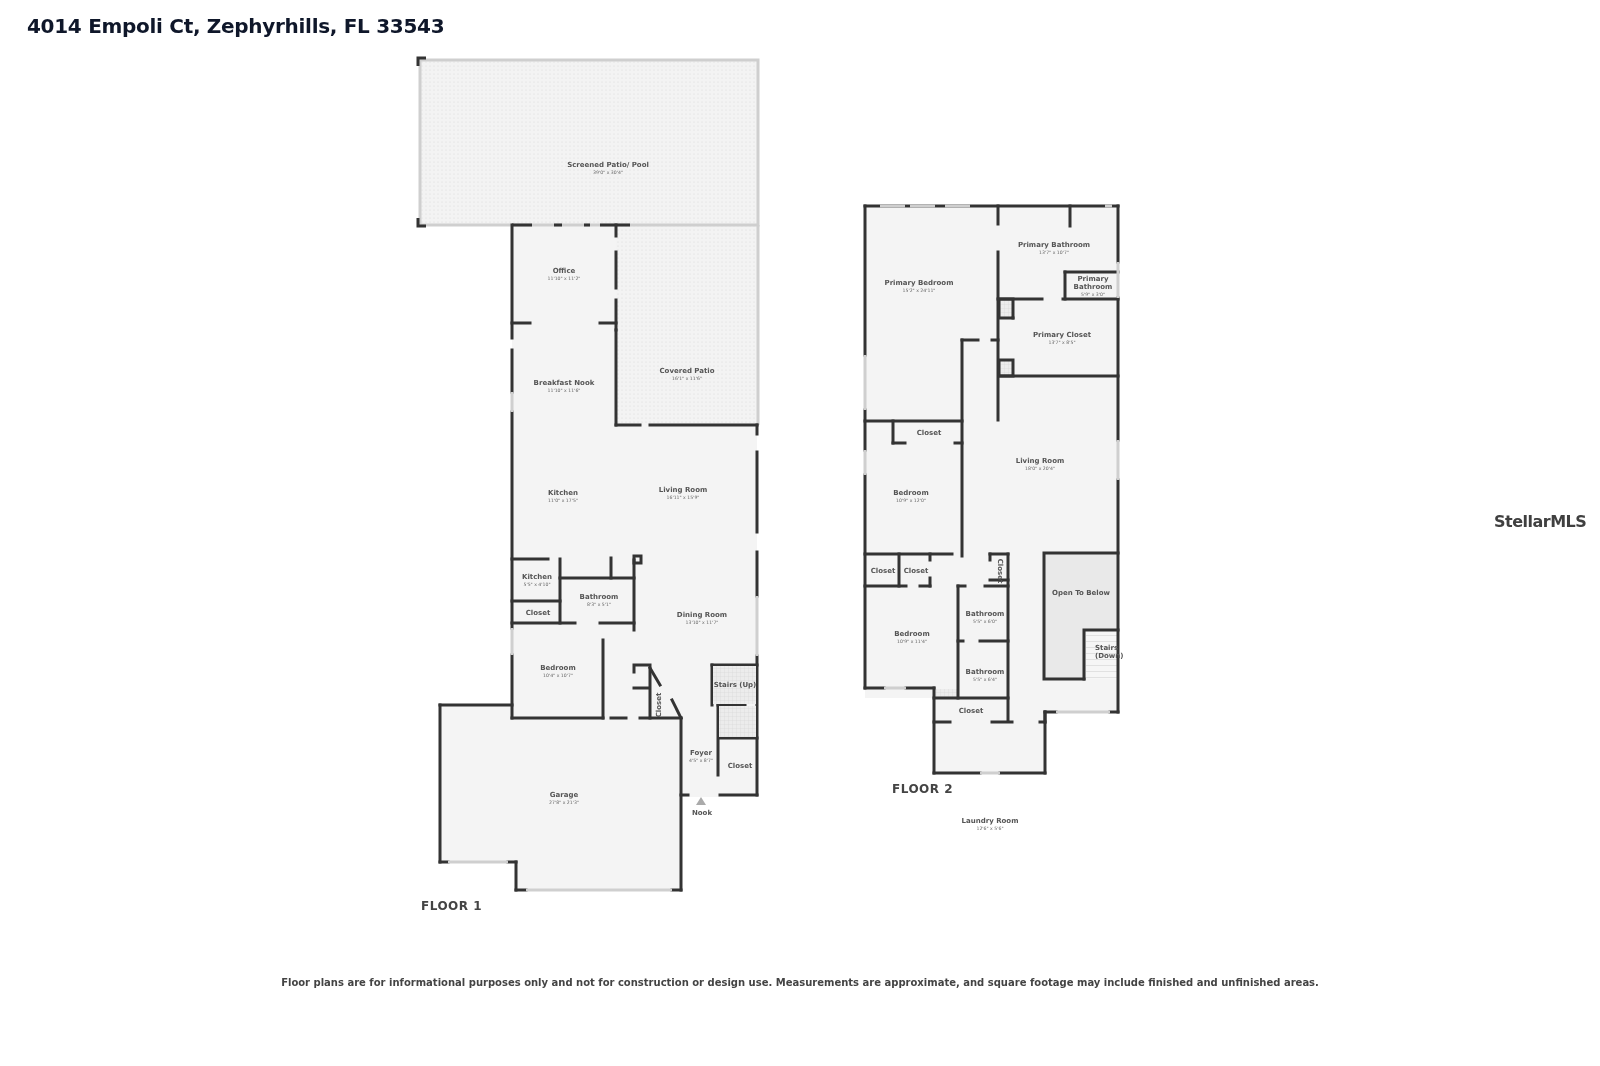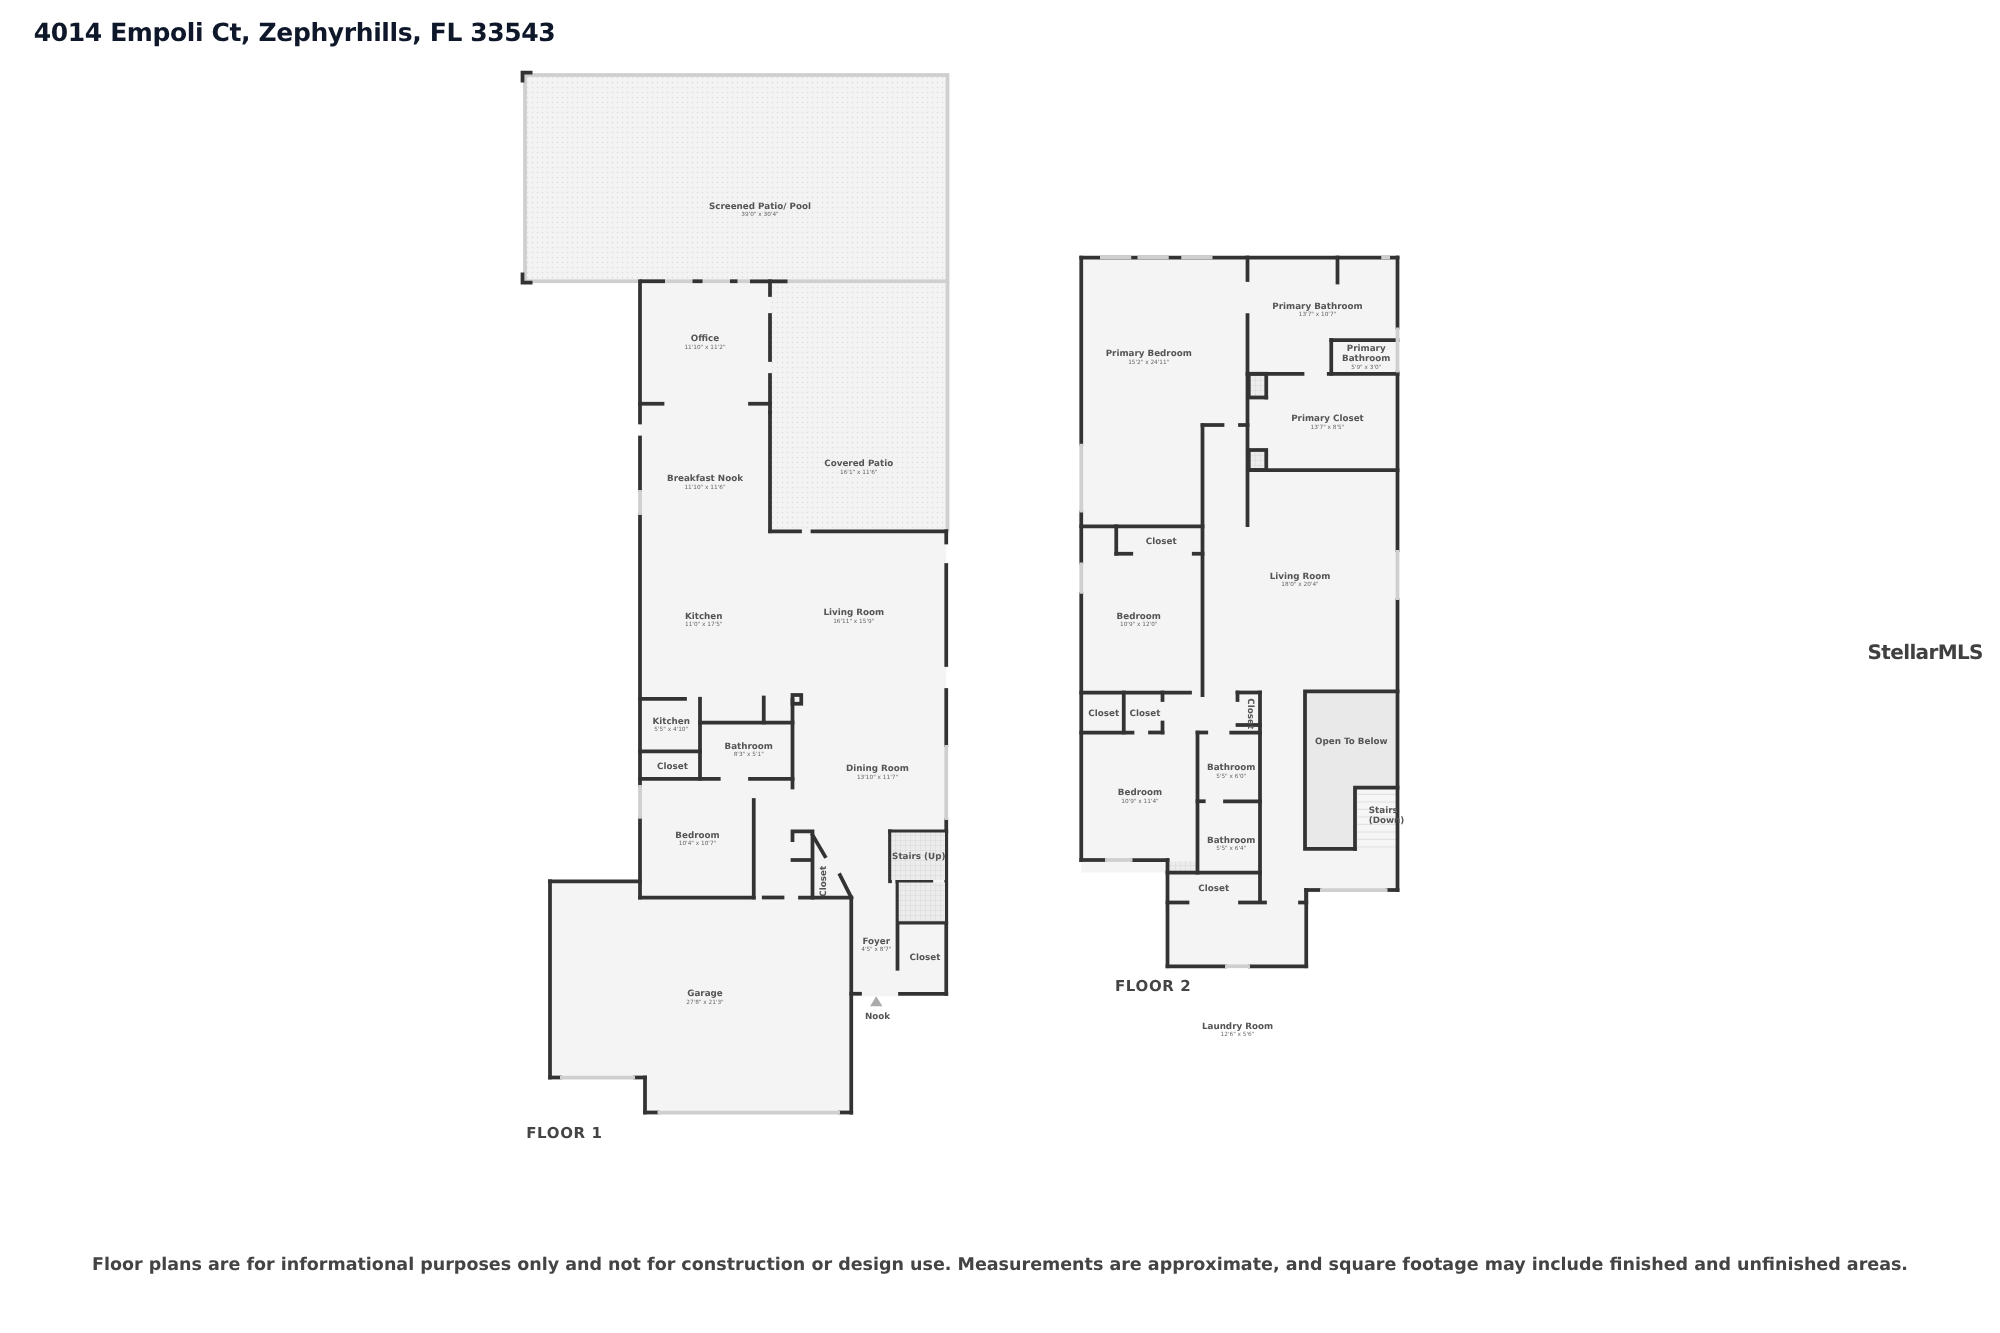--- a/index.html
+++ b/index.html
@@ -6,21 +6,21 @@
   body { width:1600px; height:1066px; position:relative; overflow:hidden; font-family:"DejaVu Sans", sans-serif; color:#3a3a3a; }
   .title { position:absolute; left:27px; top:14px; font-size:20px; font-weight:bold; color:#0f172a; letter-spacing:-0.3px; }
   .plan-svg { position:absolute; left:0; top:0; }
   .room-label { position:absolute; transform:translate(-50%,-50%); text-align:center; white-space:nowrap; pointer-events:none; }
   .room-label .name { display:block; font-size:7px; font-weight:bold; color:#555; }
   .room-label .dim { display:block; font-size:4.6px; color:#666; margin-top:1px; }
   .room-label.vertical { transform:translate(-50%,-50%) rotate(-90deg); }
   .room-label.rot90 { transform:translate(-50%,-50%) rotate(90deg); }
   .floor-label { position:absolute; font-size:12px; font-weight:bold; color:#444; letter-spacing:0.5px; }
   .entry-label { position:absolute; font-size:7px; font-weight:bold; color:#555; transform:translateX(-50%); }
-  .disclaimer { position:absolute; left:0; width:1600px; top:1004px; text-align:center; font-size:14px; font-weight:bold; color:#444; }
+  .disclaimer { position:absolute; left:0; width:1600px; top:977px; text-align:center; font-size:10px; font-weight:bold; color:#444; }
   .watermark { position:absolute; left:1494px; top:512px; font-size:16px; font-weight:bold; color:#404040; letter-spacing:-0.5px; }
 </style>
 </head>
 <body>
 
 <div class="title">4014 Empoli Ct, Zephyrhills, FL 33543</div>
 
 <svg class="plan-svg" width="1600" height="1066" viewBox="0 0 1600 1066" xmlns="http://www.w3.org/2000/svg">
   <defs>
     <pattern id="dots" width="4" height="4" patternUnits="userSpaceOnUse">

